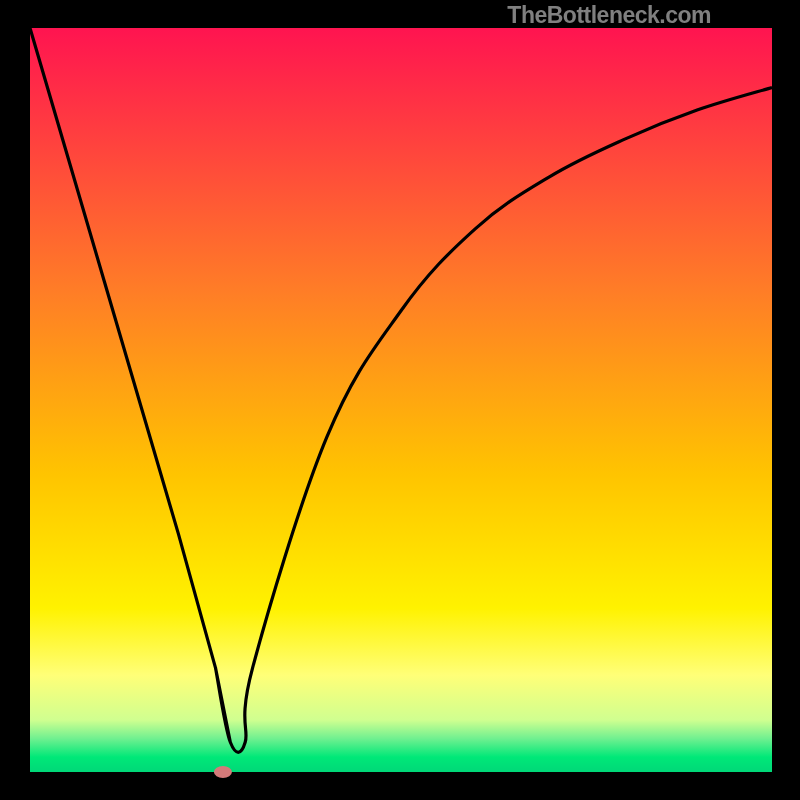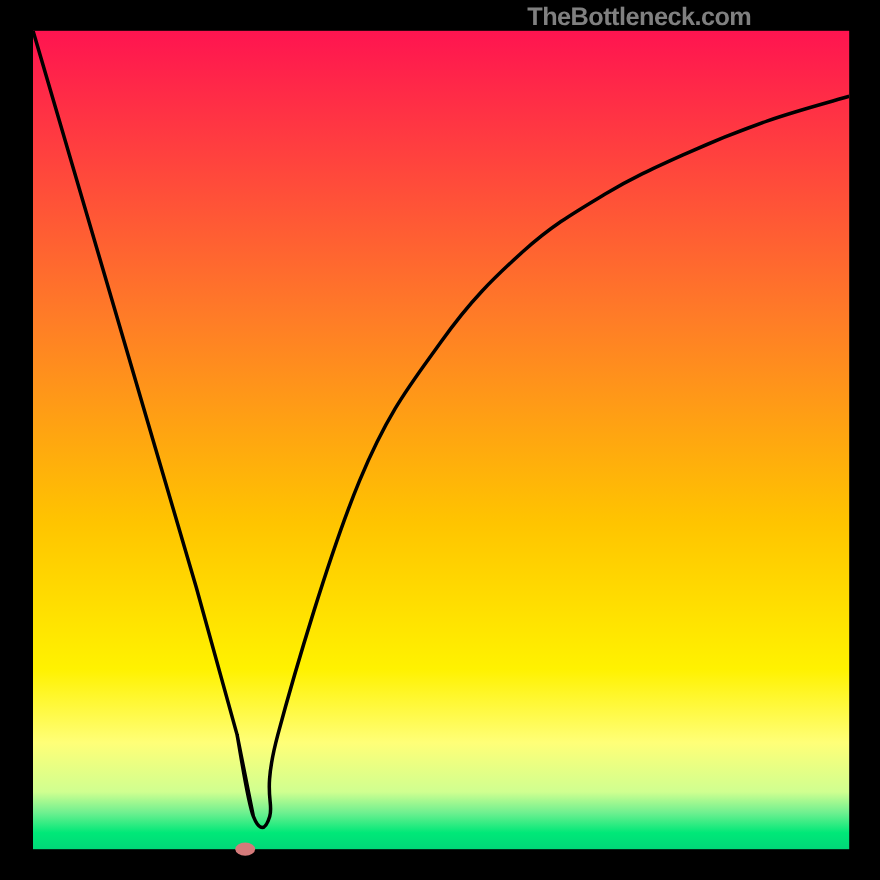--- a/index.html
+++ b/index.html
@@ -4,20 +4,21 @@
 <style>
   body {
     margin: 0;
     padding: 0;
     background: #fff;
   }
   .chart-container {
     position: relative;
     width: 708px;
     height: 800px;
+    padding-left: 28px;
   }
   .main-svg {
     position: absolute;
     top: 0;
     left: 0;
   }
   .attribution {
     position: absolute;
     top: 2px;
     right: 25px;

